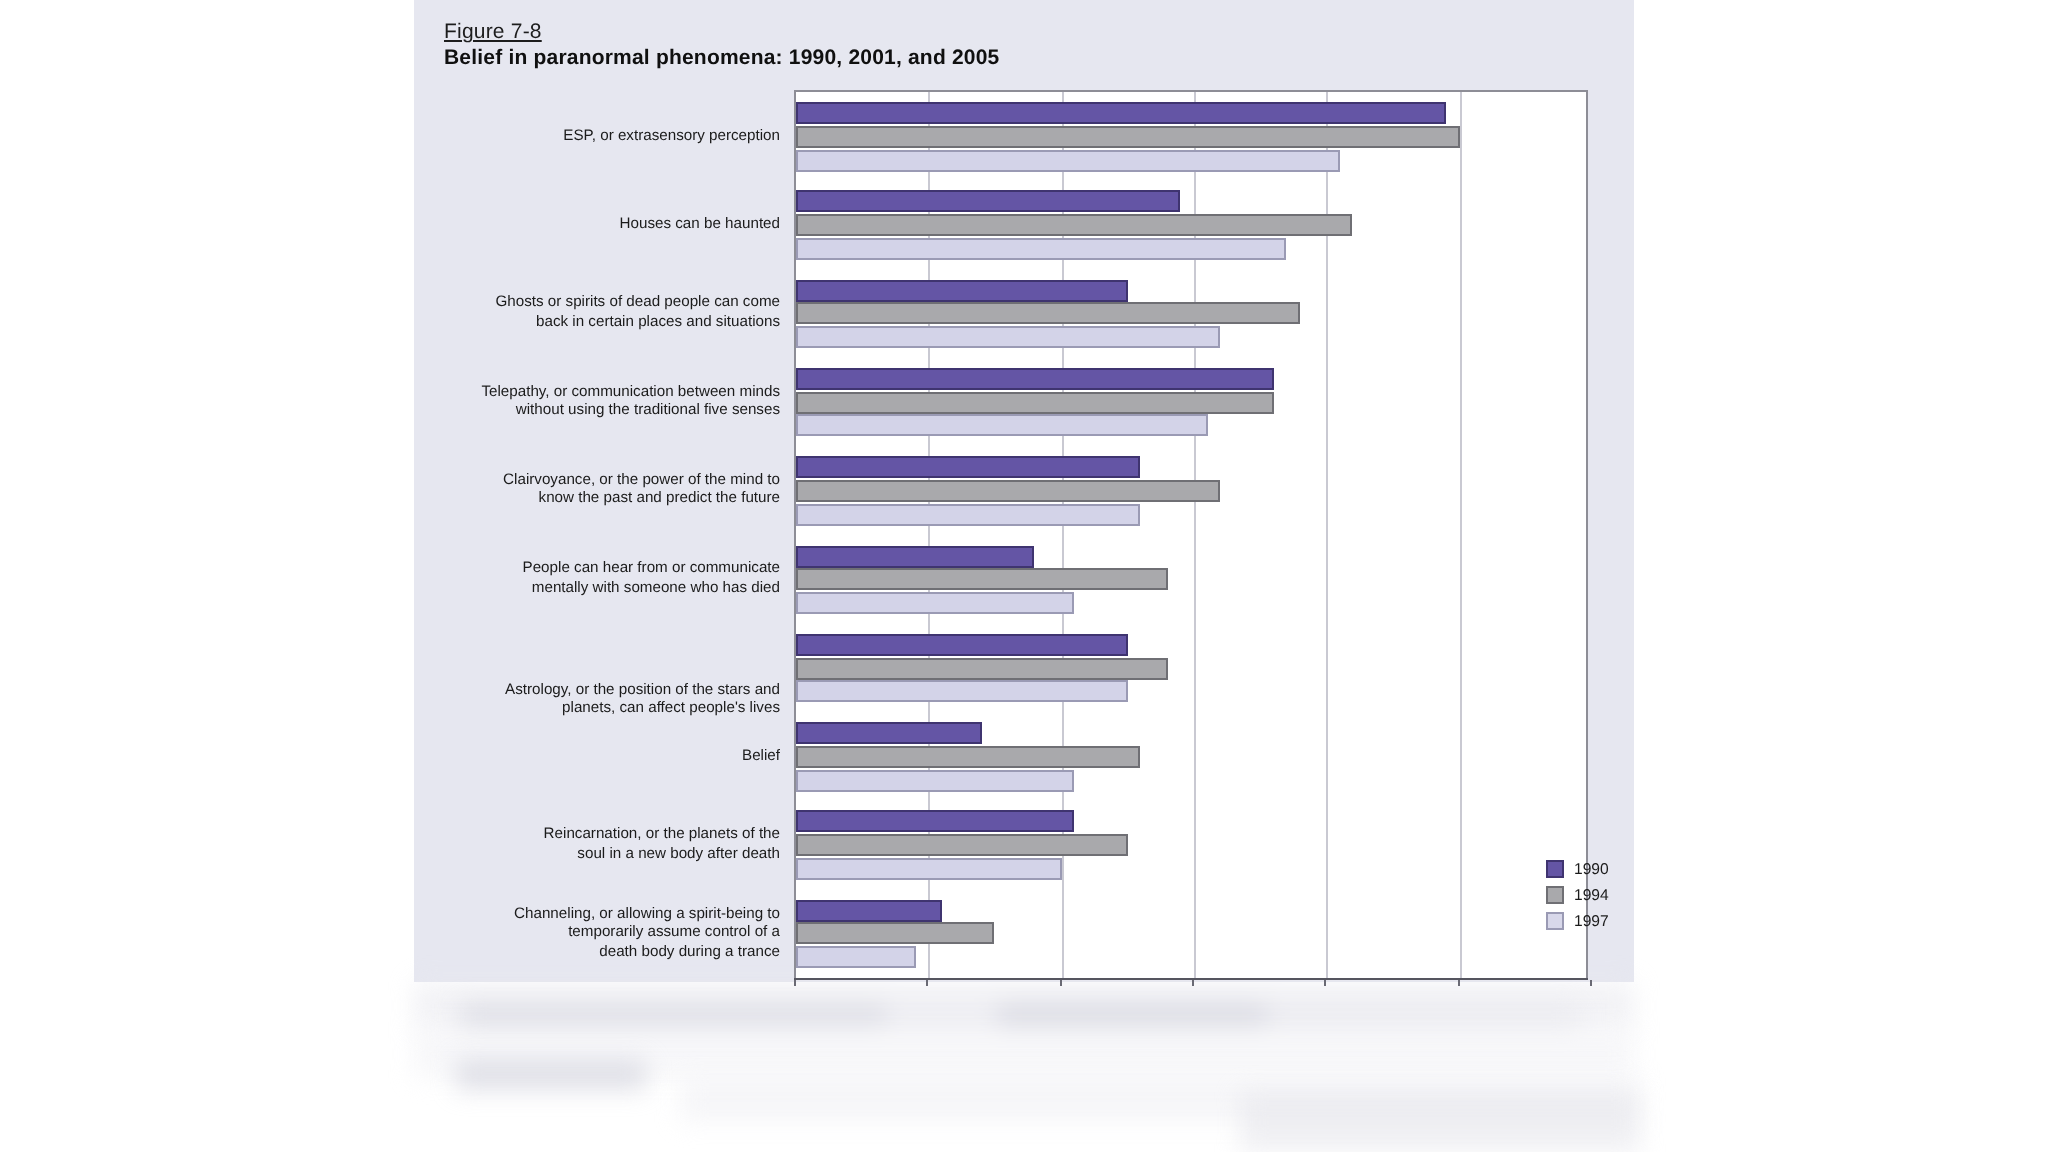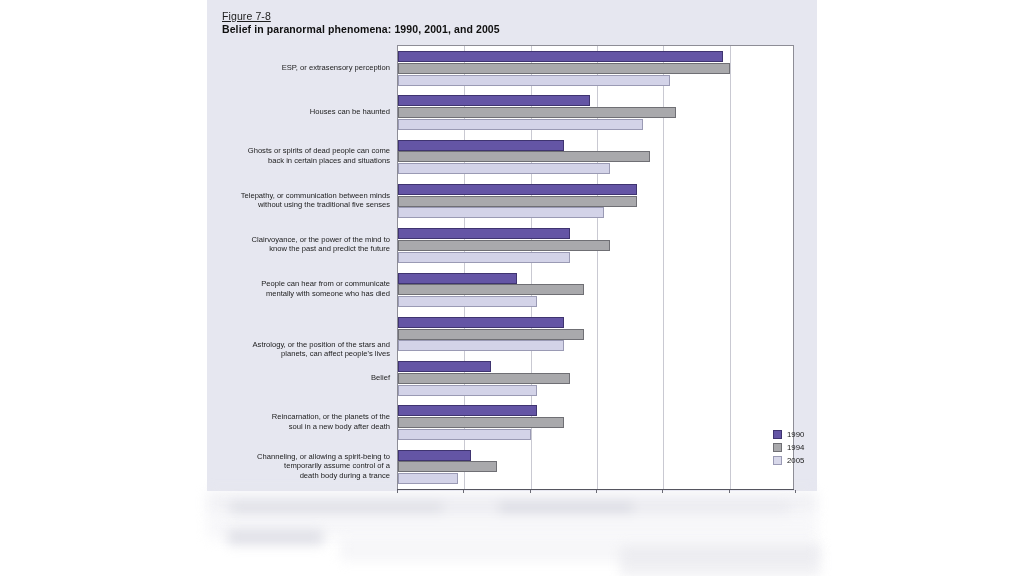--- a/index.html
+++ b/index.html
@@ -288,16 +288,16 @@
       <div class="legend-row">
         <span class="legend-swatch y1990"></span>
         <span class="legend-label">1990</span>
       </div>
       <div class="legend-row">
         <span class="legend-swatch y2001"></span>
         <span class="legend-label">1994</span>
       </div>
       <div class="legend-row">
         <span class="legend-swatch y2005"></span>
-        <span class="legend-label">2005</span>
+        <span class="legend-label">1997</span>
       </div>
     </div>
 </div>
 
 </body></html>

